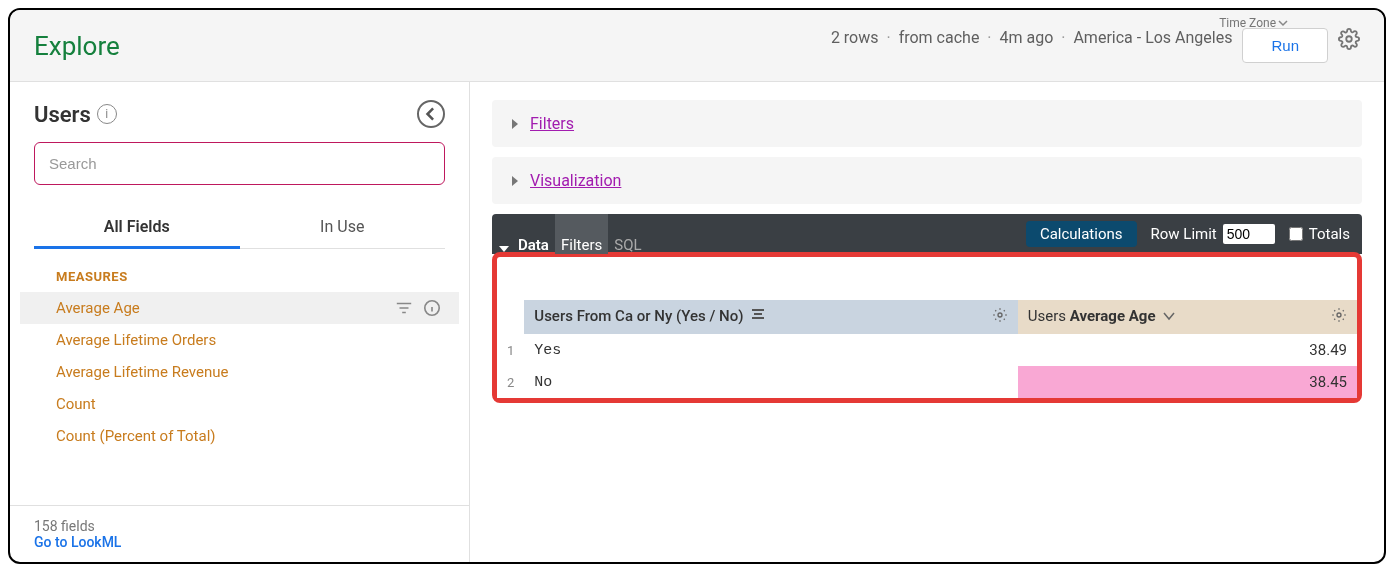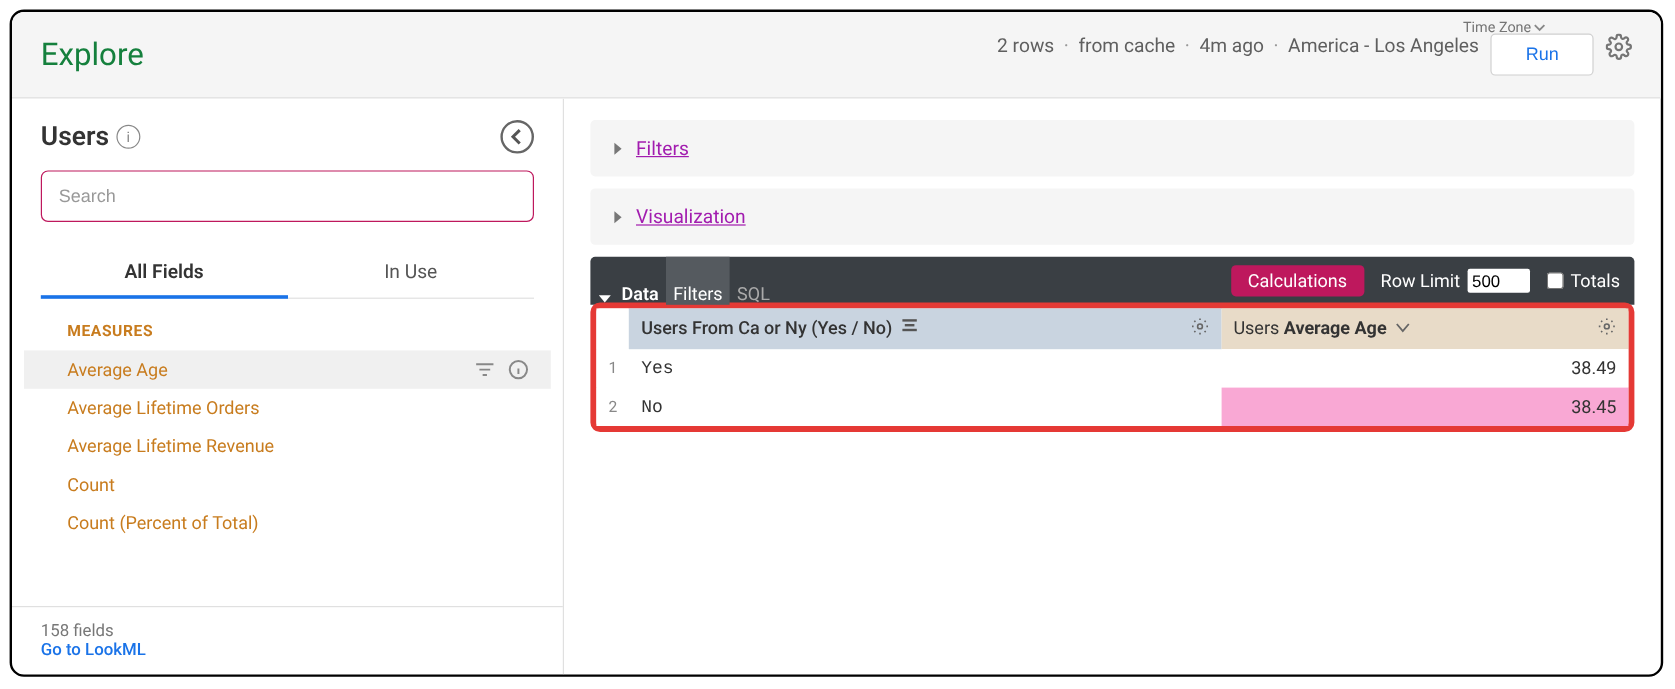--- a/index.html
+++ b/index.html
@@ -207,21 +207,21 @@
       height: 100%;
       display: flex;
       align-items: flex-end;
       gap: 8px;
       cursor: pointer;
     }
     .data-bar .data-tab.results { background: #555a5f; }
     .data-bar .data-tab.sql { color: #aaa; }
     .data-bar .spacer { flex: 1; }
     .calculations-btn {
-      background: #be185d;
+      background: #0c4a6e;
       padding: 4px 14px;
       border-radius: 4px;
       margin-right: 14px;
       cursor: pointer;
     }
     .row-limit-label { margin-right: 6px; }
     .row-limit-input {
       width: 52px;
       padding: 2px 4px;
       border: none;
@@ -234,20 +234,21 @@
     
     .results-wrap {
       border: 5px solid #e53935;
       border-radius: 8px;
       margin-top: -2px;
     }
     .results-table {
       width: 100%;
       border-collapse: collapse;
       font-size: 15px;
+      margin-top: 43px;
     }
     .results-table th, .results-table td {
       padding: 7px 10px;
       text-align: left;
     }
     .results-table .rownum-col { width: 22px; text-align: right; color: #888; font-size: 13px; background:#fff;}
     .results-table thead .rownum-col { background:#fff; }
     .results-table thead th.dimension-header {
       background: #c9d4e0;
       color: #333;

